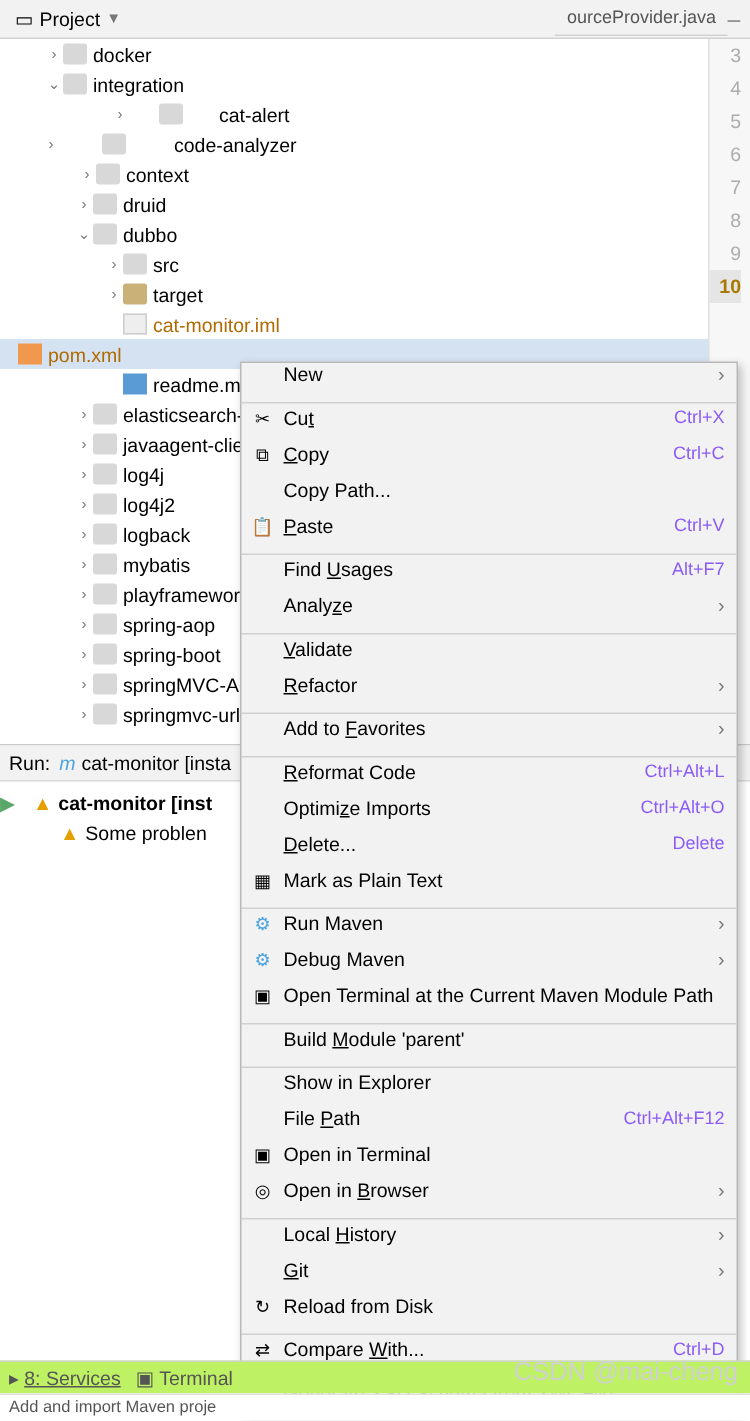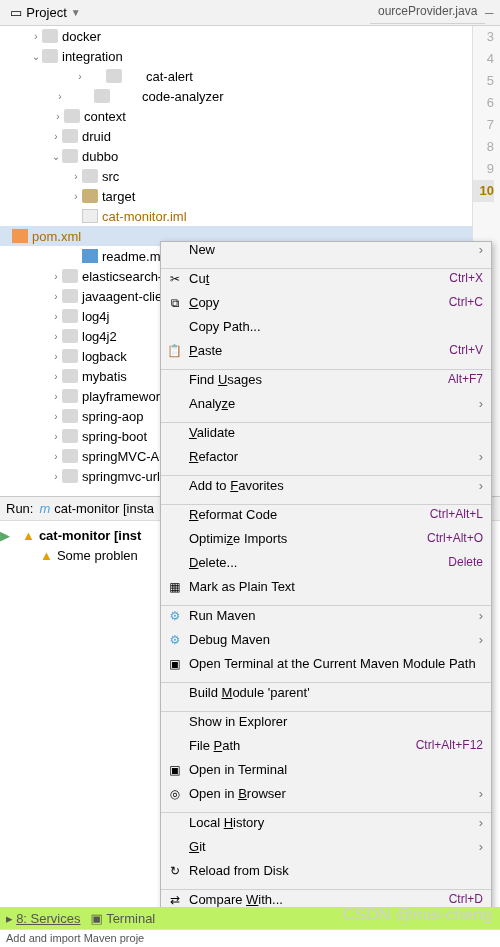--- a/index.html
+++ b/index.html
@@ -30,21 +30,21 @@
 .run-panel { border-top: 1px solid #c9c9c9; background: #fff; }
 .run-header { height: 24px; background: #f2f2f2; border-bottom: 1px solid #dcdcdc; display: flex; align-items: center; padding: 0 6px; font-size: 12px; }
 .run-body { padding: 4px 0; }
 .run-left { width: 22px; display: inline-block; }
 .play-icon { color: #59a869; }
 .warn-icon { color: #e2a100; }
 .bottom-bar { position: absolute; bottom: 18px; left: 0; right: 0; height: 22px; background: #bef264; border-top: 1px solid #d1d1d1; display: flex; align-items: center; font-size: 12px; padding: 0 6px; gap: 10px; color: #555; }
 .status-bar { position: absolute; bottom: 0; left: 0; right: 0; height: 18px; background: #fff; border-top: 1px solid #e0e0e0; font-size: 11px; padding: 2px 6px; color: #555; }
 .context-menu { position: absolute; left: 160px; top: 241px; width: 332px; background: #f2f2f2; border: 1px solid #b8b8b8; box-shadow: 2px 2px 6px rgba(0,0,0,.25); }
 .ctx-item { height: 24px; display: flex; align-items: flex-start; padding: 0 8px 0 28px; position: relative; }
-.ctx-item .shortcut { margin-left: auto; color: #701a75; font-size: 12px; }
+.ctx-item .shortcut { margin-left: auto; color: #8b5cf6; font-size: 12px; }
 .ctx-sep { height: 1px; background: #d0d0d0; margin: 2px 0; }
 .ctx-icon { position: absolute; left: 6px; width: 16px; height: 16px; display: flex; align-items: center; justify-content: center; font-size: 12px; }
 .ctx-sub::after { content: "›"; position: absolute; right: 8px; color: #777; }
 .watermark { position: absolute; right: 8px; bottom: 22px; color: #d0d0d0; font-size: 17px; }
 u { text-decoration: underline; }
 </style>
 </head>
 <body>
 
 <div class="editor-tab">ourceProvider.java</div>
@@ -72,21 +72,21 @@
       <div class="tree-item" style="padding-left: 30px;">
         <span class="arrow down"></span>
         <span class="folder-icon fi-closed"></span>
         <span class="tree-label ">integration</span>
       </div>
       <div class="tree-item" style="padding-left: 74px; gap: 20px;">
         <span class="arrow right"></span>
         <span class="folder-icon fi-closed"></span>
         <span class="tree-label ">cat-alert</span>
       </div>
-      <div class="tree-item" style="padding-left: 54px; gap: 28px;">
+      <div class="tree-item" style="padding-left: 28px; gap: 28px;">
         <span class="arrow right"></span>
         <span class="folder-icon fi-closed"></span>
         <span class="tree-label ">code-analyzer</span>
       </div>
       <div class="tree-item" style="padding-left: 52px;">
         <span class="arrow right"></span>
         <span class="folder-icon fi-closed"></span>
         <span class="tree-label ">context</span>
       </div>
       <div class="tree-item" style="padding-left: 50px;">

